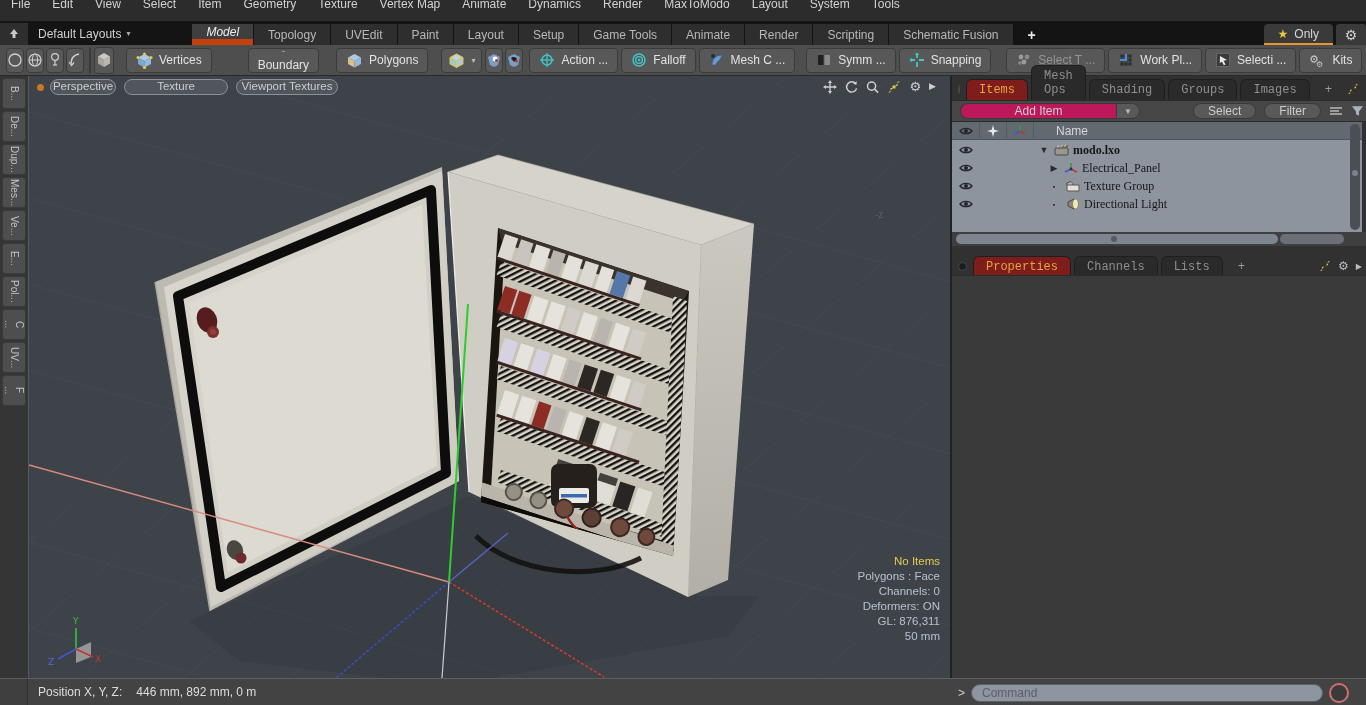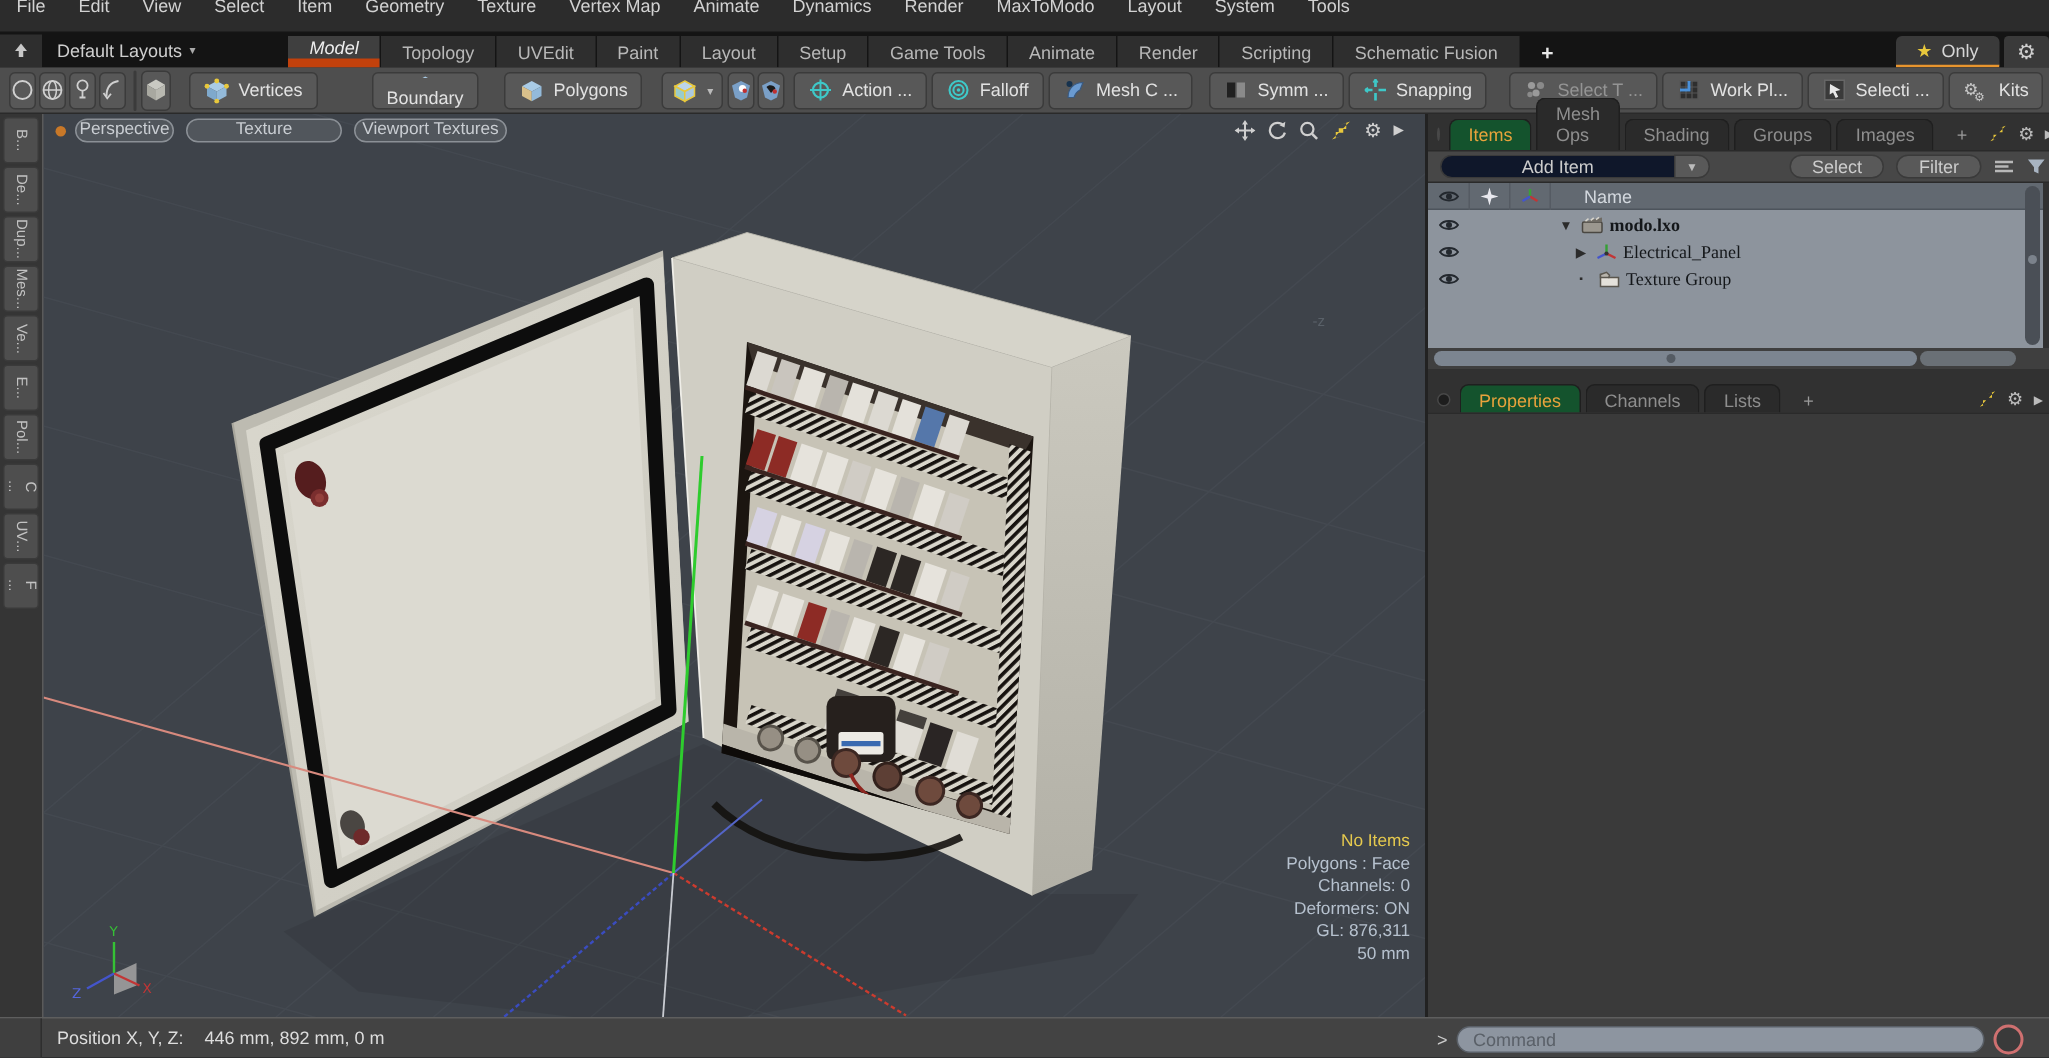--- a/index.html
+++ b/index.html
@@ -61,30 +61,30 @@
     color:#b6c1ce; line-height:15px; }
   .vp-info .warn { color:#e5c94e; }
   .neg-z { position:absolute; left:846px; top:133px; color:#596068; font-size:10px; }
 
   
   .rpanel { position:absolute; left:950px; top:76px; width:416px; height:602px; background:#313131;
     border-left:2px solid #222; }
   .ptabbar { position:absolute; left:0; width:416px; height:24px; display:flex; align-items:flex-end; }
   .grip { width:9px; height:9px; border-radius:50%; background:#1d1d1d; border:1px solid #484848; margin:0 6px 6px 6px;}
   .ptab { padding:3px 12px; background:#2a2a2a; color:#8e8e8e; border-radius:6px 6px 0 0; margin-right:3px;
-    border:1px solid #1f1f1f; border-bottom:none; }
-  .ptab.active { background:#14532d; color:#e8a33c; }
+    border:1px solid #1f1f1f; border-bottom:none;font-family:Liberation Mono, monospace; }
+  .ptab.active { background:#7f1d1d; color:#e8a33c; }
   .ptab.plus { background:transparent; border:none; color:#9a9a9a; }
   .pt-icons { margin-left:auto; display:flex; align-items:center; gap:7px; padding:0 6px 4px 0; }
   .pt-icons .g { color:#bbbbbb; font-size:12px; }
 
   .addrow { position:absolute; left:0; top:24px; width:416px; height:22px; background:#474747;
     display:flex; align-items:center; border-top:1px solid #2a2a2a; border-bottom:1px solid #2a2a2a;}
   .combo { display:flex; margin-left:8px; height:16px; }
-  .combo .cmain { width:156px; background:#0f172a; border:1px solid #3a3a3a; border-right:none;
+  .combo .cmain { width:156px; background:#be185d; border:1px solid #3a3a3a; border-right:none;
     border-radius:8px 0 0 8px; color:#cccccc; text-align:center; line-height:14px;}
   .combo .cdrop { width:24px; background:#595959; border:1px solid #3a3a3a; border-radius:0 8px 8px 0;
     color:#bbbbbb; font-size:8px; text-align:center; line-height:15px;}
   .rbtn { height:16px; padding:0 14px; background:#595959; border:1px solid #3a3a3a; border-radius:8px;
     color:#cccccc; line-height:14px; }
 
   .tree { position:absolute; left:0; top:46px; width:410px; height:110px; background:#8d949d; }
   .tree-head { position:absolute; left:0; top:0; width:100%; height:18px; background:#626971;
     border-bottom:1px solid #4d545c; display:flex; align-items:center; color:#d3d8de; }
   .tcol { height:18px; border-right:1px solid #555b63; display:flex; align-items:center; justify-content:center; }
@@ -704,20 +704,36 @@
         <div class="c2"></div>
           <div class="c3"></div>
         <span class="tmark" style="margin-left:14px;font-size:7px">▪</span>
         <svg width="14" height="12" viewBox="0 0 14 12" style="margin-left:6px">
             <path d="M1 3 L5 3 L6.5 5 L13 5 L13 11 L1 11 Z" fill="#e4e1da" stroke="#5a564e"></path>
             <path d="M1 3 L5 1.5 L7 3.5 L6.5 5 L1 5 Z" fill="#b8b4ac" stroke="#5a564e"></path>
           </svg>
         <span class="tlabel">Texture Group</span>
       </div>
 
+      <div class="trow" style="top:73px">
+        <div class="eyec">
+            <svg width="14" height="10" viewBox="0 0 14 10">
+              <path d="M1 5 C3.5 1.5 10.5 1.5 13 5 C10.5 8.5 3.5 8.5 1 5 Z" fill="none" stroke="#23282e" stroke-width="1.3"></path>
+              <circle cx="7" cy="5" r="2" fill="#23282e"></circle>
+            </svg>
+          </div>
+        <div class="c2"></div>
+          <div class="c3"></div>
+        <span class="tmark" style="margin-left:14px;font-size:7px">▪</span>
+        <svg width="14" height="12" viewBox="0 0 14 12" style="margin-left:6px">
+            <polygon points="2,4 8,1 8,11 2,8" fill="#8a867e" stroke="#4a4742"></polygon>
+            <ellipse cx="9.5" cy="6" rx="3" ry="5" fill="#efe9b8" stroke="#8a8560"></ellipse>
+          </svg>
+        <span class="tlabel">Directional Light</span>
+      </div>
 
       <div class="vscroll">
           <div class="knob"></div>
         </div>
     </div>
 
     <div class="hscroll">
       <div class="htrack">
           <div class="knob"></div>
         </div>

